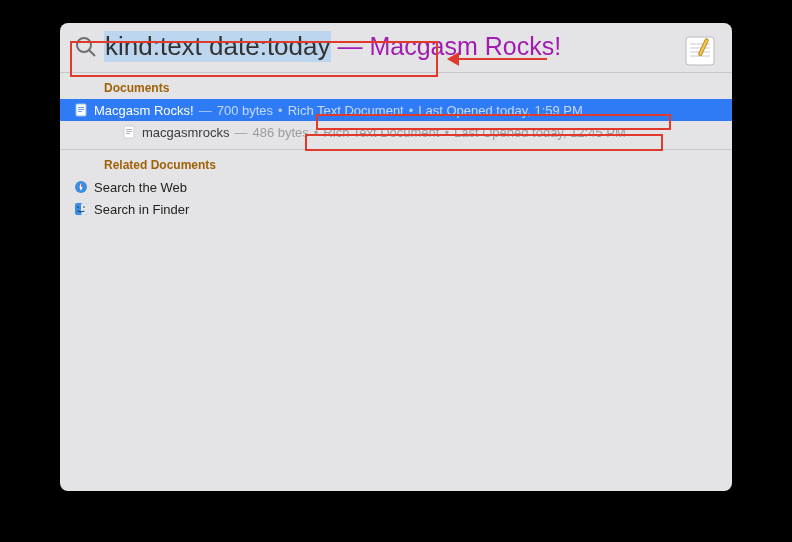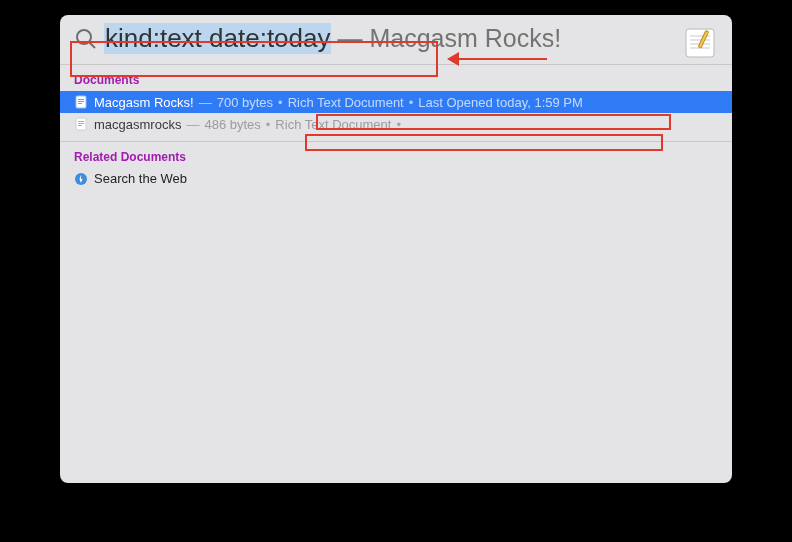--- a/index.html
+++ b/index.html
@@ -5,21 +5,21 @@
   * { margin: 0; padding: 0; box-sizing: border-box; }
   html, body { width: 792px; height: 542px; }
   body {
     background: #000;
     font-family: -apple-system, "Helvetica Neue", Helvetica, Arial, sans-serif;
     position: relative;
   }
   .spotlight-window {
     position: absolute;
     left: 60px;
-    top: 15px;
+    top: 23px;
     width: 672px;
     height: 468px;
     background: #e4e4e6;
     border-radius: 8px;
     box-shadow: 0 12px 40px rgba(0,0,0,0.55);
     overflow: hidden;
     display: flex;
     flex-direction: column;
   }
   .search-row {
@@ -39,41 +39,42 @@
     color: #333;
     display: flex;
     align-items: baseline;
     white-space: nowrap;
   }
   .search-query {
     background: #bcd6ef;
     padding: 0 1px;
   }
   .search-suggestion {
-    color: #737373;
+    color: #a21caf;
     margin-left: 6px;
     font-size: 25px;
   }
   .app-icon {
     width: 36px; height: 36px;
     position: absolute;
     right: 14px; top: 10px;
     display:flex;align-items:center;justify-content:center;
   }
   .app-icon svg { width:36px; height:36px; }
   .divider {
     height: 1px;
     background: #c8c8cc;
     margin: 0;
   }
   .section-label {
     font-size: 12px;
     font-weight: 600;
-    color: #a21caf;
+    color: #a16207;
     padding: 8px 14px 4px 14px;
+    margin-left: 30px;
   }
   .result-row {
     display: flex;
     align-items: center;
     height: 22px;
     padding: 0 14px;
     font-size: 13px;
     cursor: default;
     white-space: nowrap;
   }
@@ -81,27 +82,27 @@
     background: #2f7bf6;
     color: #fff;
   }
   .result-row .file-icon {
     width: 14px; height: 14px; margin-right: 6px; flex-shrink:0;
     display:flex;align-items:center;justify-content:center;
   }
   .result-row .fname { font-weight: 500; }
   .result-row .sep   { margin: 0 5px; opacity: 0.7; }
   .result-row .meta  { opacity: 0.8; }
-  .result-row.unselected { color: #3a3a3c; }
+  .result-row.unselected { color: #3a3a3c; margin-left: 48px; }
   .result-row.unselected .meta,
   .result-row.unselected .sep { color: #8a8a8e; }
   .result-row.selected .meta,
   .result-row.selected .sep { color: #e6f0ff; }
   .related-item {
-    display:flex; align-items:flex-end;
+    display:flex; align-items:center;
     padding: 4px 14px;
     font-size: 13px;
     color: #222;
     cursor: default;
     height:22px;
   }
   .related-item .related-icon {
     width:14px;height:14px;margin-right:6px;flex-shrink:0;
     display:flex;align-items:center;justify-content:center;
   }
@@ -191,37 +192,50 @@
           <rect x="4" y="6" width="6" height="1" fill="#b0b0b4"></rect>
           <rect x="4" y="8" width="4" height="1" fill="#b0b0b4"></rect>
         </svg>
     </span>
     <span class="fname">macgasmrocks</span>
     <span class="sep">—</span>
     <span class="meta">486 bytes</span>
     <span class="sep">•</span>
     <span class="meta">Rich Text Document</span>
     <span class="sep">•</span>
+    <span class="meta">Last Opened today, 12:45 PM</span>
   </div>
 
   <div class="divider" style="margin-top:6px"></div>
 
   <div class="section-label">Related Documents</div>
 
   <div class="related-item">
     <span class="related-icon">
       <svg viewBox="0 0 14 14">
           <circle cx="7" cy="7" r="6" fill="#3a8de0"></circle>
           <polygon points="7,3 8.5,7 7,11 5.5,7" fill="#fff"></polygon>
           <polygon points="7,3 8.5,7 7,7" fill="#e04a3a"></polygon>
         </svg>
     </span>
     <span>Search the Web</span>
   </div>
 
+  <div class="related-item">
+    <span class="related-icon">
+      <svg viewBox="0 0 14 14">
+          <rect x="1" y="1" width="12" height="12" rx="2" fill="#3a8de0"></rect>
+          <rect x="7" y="1" width="6" height="12" rx="2" fill="#e8e8ea"></rect>
+          <circle cx="4" cy="5" r="0.8" fill="#07396b"></circle>
+          <circle cx="10" cy="5" r="0.8" fill="#07396b"></circle>
+          <path d="M3.5 9 Q7 11 10.5 9" stroke="#07396b" stroke-width="1" fill="none"></path>
+        </svg>
+    </span>
+    <span>Search in Finder</span>
+  </div>
 
 </div>
 
 <div class="hl hl-query"></div>
 <div class="hl hl-meta1"></div>
 <div class="hl hl-meta2"></div>
 <div class="arrow">
   <div class="shaft"></div>
     <div class="head"></div>
 </div>

